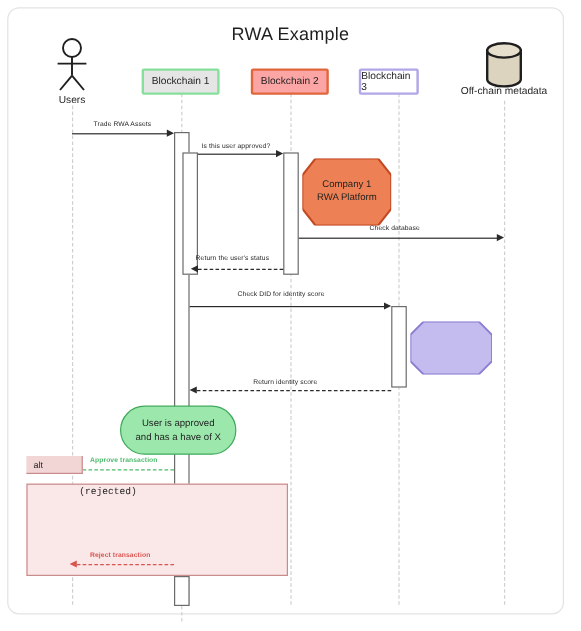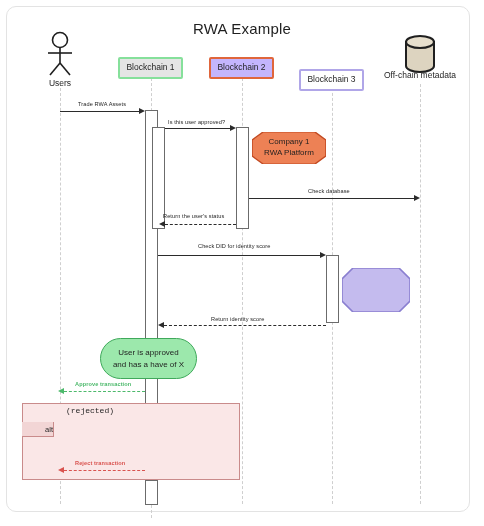--- a/index.html
+++ b/index.html
@@ -214,25 +214,25 @@
       <line x1="24" y1="33" x2="14" y2="45" stroke="#1f1f1f" stroke-width="1.6"></line>
       <line x1="24" y1="33" x2="34" y2="45" stroke="#1f1f1f" stroke-width="1.6"></line>
     </svg>
   </div>
   <div class="actor-label" style="left:36px; top:78px; width:48px;">Users</div>
 
   <div class="pbox" style="left:118px; top:57px; width:65px; height:22px; border-color:#86e09b; background:#e5e5e5;">
     <span>Blockchain 1</span>
   </div>
 
-  <div class="pbox" style="left:209px; top:57px; width:65px; height:22px; border-color:#e0663c; background:#c4b5fd;">
+  <div class="pbox" style="left:209px; top:57px; width:65px; height:22px; border-color:#e0663c; background:#fca5a5;">
     <span>Blockchain 2</span>
   </div>
 
-  <div class="pbox" style="left:299px; top:69px; width:65px; height:22px; border-color:#b0a6e8; background:#ffffff;">
+  <div class="pbox" style="left:299px; top:57px; width:50px; height:22px; border-color:#b0a6e8; background:#ffffff;">
     <span>Blockchain 3</span>
   </div>
 
   <div class="participant" style="left:396px; top:32px; width:48px; height:44px;">
     <svg width="48" height="44" viewBox="0 0 48 44">
       <path d="M10 10 L10 34 A14 6 0 0 0 38 34 L38 10 Z" fill="#ddd4c0" stroke="#1f1f1f" stroke-width="2"></path>
       <ellipse cx="24" cy="10" rx="14" ry="6" fill="#e7dfcd" stroke="#1f1f1f" stroke-width="2"></ellipse>
     </svg>
   </div>
   <div class="db-label" style="left:376px; top:70px; width:88px;">Off-chain metadata</div>
@@ -264,30 +264,30 @@
 
   <div class="msg-label" style="left:211px; top:316px;">Return identity score</div>
   <div class="msg-line dashed" style="left:164px; top:325px; width:162px;"></div>
   <div class="arrow left" style="left:158px; top:321.5px;"></div>
 
   <div class="msg-label green" style="left:75px; top:381px;">Approve transaction</div>
   <div class="msg-line green" style="left:64px; top:391px; width:81px;"></div>
   <div class="arrow left green" style="left:58px; top:387.5px;"></div>
 
   <div id="alt-frag" style="left:22px; top:403px; width:218px; height:77px;"></div>
-  <div id="alt-tag" style="left:22px; top:422px; width:32px; height:15px;justify-content:flex-end;">
+  <div id="alt-tag" style="left:22px; top:380px; width:47px; height:15px;">
     <span>alt</span>
   </div>
   <div id="alt-cond" style="left:66px; top:406px;">(rejected)</div>
 
   <div class="msg-label red zfront" style="left:75px; top:460px;">Reject transaction</div>
   <div class="msg-line red zfront" style="left:64px; top:470px; width:81px;"></div>
   <div class="arrow left red zfront" style="left:58px; top:466.5px;"></div>
 
-  <div class="octagon" style="left:252px; top:132px; width:74px; height:32px;">
+  <div class="octagon" style="left:252px; top:132px; width:74px; height:56px;">
     <svg class="oct-shape" viewBox="0 0 74 44" preserveAspectRatio="none">
       <polygon points="11,0 63,0 74,11 74,33 63,44 11,44 0,33 0,11" fill="#ed8155" stroke="#c24a22" stroke-width="1.6"></polygon>
     </svg>
     <div class="oct-text">
       <span>Company 1</span><br>
       <span>RWA Platform</span>
     </div>
   </div>
 
   <div class="octagon" style="left:342px; top:268px; width:68px; height:44px;">

